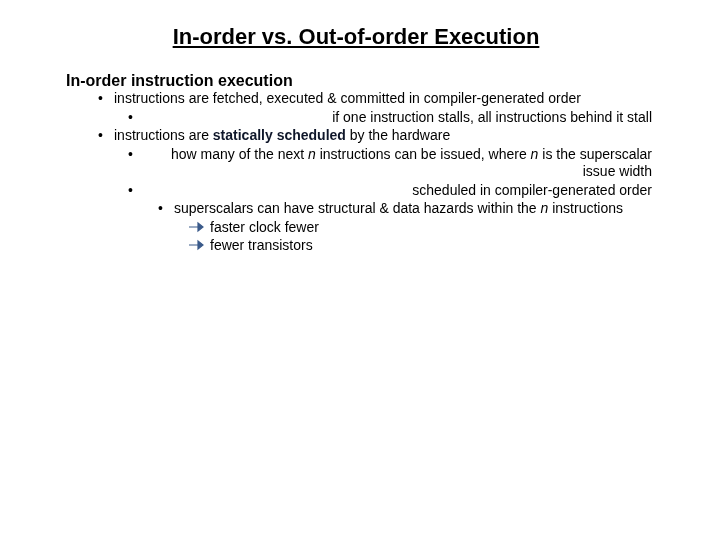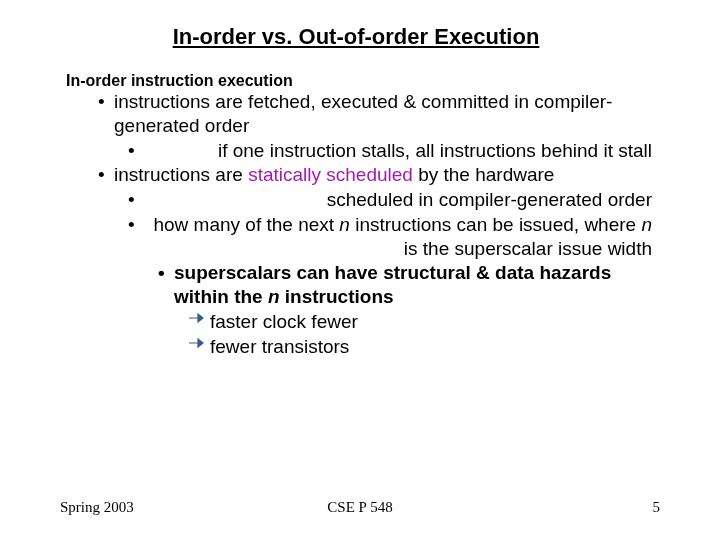--- a/index.html
+++ b/index.html
@@ -32,24 +32,24 @@
     font-weight: bold;
     margin-left: 6px;
   }
   ul {
     list-style: none;
     margin: 0;
     padding: 0;
   }
   .lvl1 { margin-left: 38px; }
   .lvl2 { margin-left: 68px; text-align: right; }
-  .lvl3 { margin-left: 98px; font-weight: bold; }
+  .lvl3 { margin-left: 98px; }
   .lvl4 { margin-left: 128px; }
   li {
-    font-size: 19px;
+    font-size: 14px;
     line-height: 1.25;
     position: relative;
     padding-left: 16px;
     margin-bottom: 1px;
   }
   li::before {
     content: "•";
     position: absolute;
     left: 0;
     top: 0;
@@ -61,22 +61,22 @@
     padding-left: 22px;
   }
   li.arrow .arrowglyph {
     position: absolute;
     left: 0;
     top: 2px;
     width: 16px;
     height: 12px;
   }
   .em-red {
-    color: #a21caf;
-    font-weight: normal;
+    color: #0f172a;
+    font-weight: bold;
   }
   .ital { font-style: italic; }
   .footer {
     position: absolute;
     bottom: 24px;
     left: 0;
     width: 100%;
     font-family: "Times New Roman", Times, serif;
     font-size: 15px;
   }
@@ -98,24 +98,24 @@
   <ul class="lvl2">
     <li>if one instruction stalls, all instructions behind it stall</li>
   </ul>
 
   <ul class="lvl1">
     <li>
       <span>instructions are </span><span class="em-red">statically scheduled</span><span> by the hardware</span>
     </li>
   </ul>
   <ul class="lvl2">
-    <li>scheduled in compiler-generated order</li>
     <li>
       <span>how many of the next </span><span class="ital">n</span><span> instructions can be issued, where </span><span class="ital">n</span><span> is the superscalar issue width</span>
     </li>
+    <li>scheduled in compiler-generated order</li>
   </ul>
   <ul class="lvl3">
     <li>
       <span>superscalars can have structural &amp; data hazards within the </span><span class="ital">n</span><span> instructions</span>
     </li>
   </ul>
 
 
   <ul class="lvl4">
     <li class="arrow">
@@ -125,18 +125,13 @@
       <span>faster clock fewer</span>
     </li>
     <li class="arrow">
       <svg class="arrowglyph" viewBox="0 0 16 12">
           <path d="M1 6 L10 6 M10 2 L15 6 L10 10 Z" fill="#3a5a8a" stroke="#3a5a8a" stroke-width="1.2"></path>
         </svg>
       <span>fewer transistors</span>
     </li>
   </ul>
 
-  <div class="footer">
-    <span class="fl">Spring 2003</span>
-    <div class="fc">CSE P 548</div>
-    <span class="fr">5</span>
-  </div>
 </div>
 
 </body></html>

